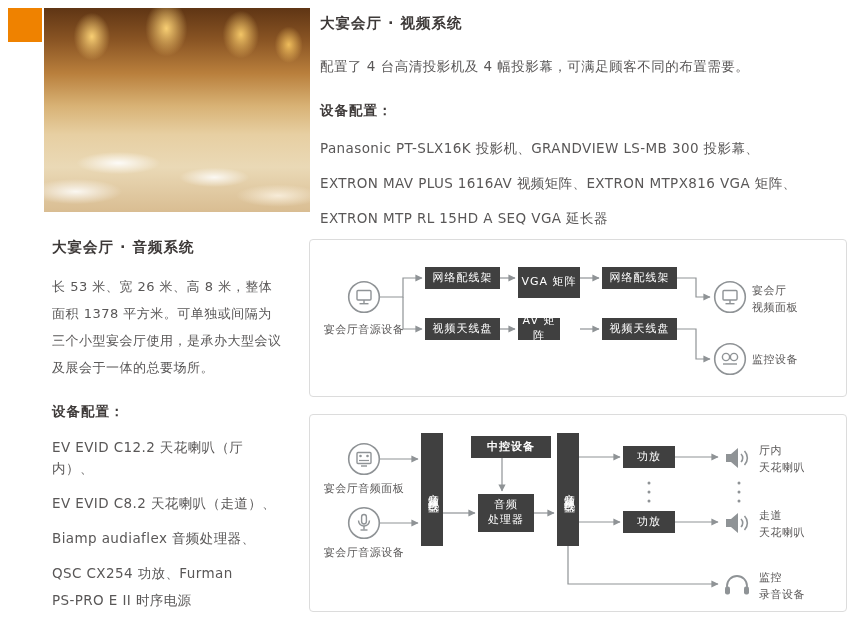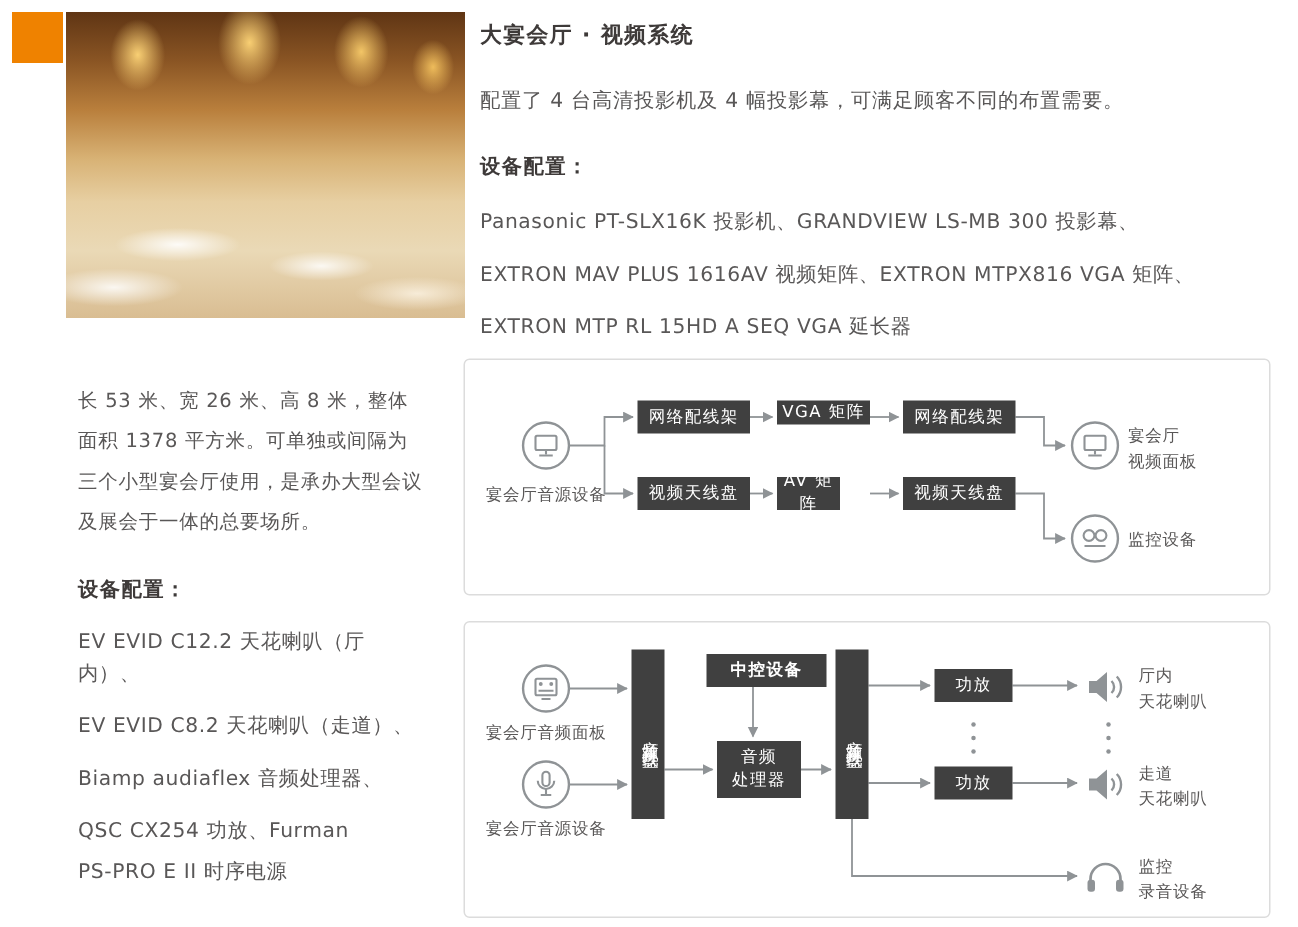--- a/index.html
+++ b/index.html
@@ -47,20 +47,21 @@
     <p class="desc" style="margin-top:25px;">配置了 4 台高清投影机及 4 幅投影幕，可满足顾客不同的布置需要。</p>
     <h3 class="sub-title" style="margin-top:26px;">设备配置：</h3>
     <div style="margin-top:18px;">
       <div class="devline">Panasonic PT-SLX16K 投影机、GRANDVIEW LS-MB 300 投影幕、</div>
       <div class="devline">EXTRON MAV PLUS 1616AV 视频矩阵、EXTRON MTPX816 VGA 矩阵、</div>
       <div class="devline">EXTRON MTP RL 15HD A SEQ VGA 延长器</div>
     </div>
   </section>
 
   <section class="abs" style="left:52px;top:238px;width:232px;">
+    <h2 class="sec-title">大宴会厅 · 音频系统</h2>
     <p class="para" style="margin:16px 0 0 0;">长 53 米、宽 26 米、高 8 米，整体面积 1378 平方米。可单独或间隔为三个小型宴会厅使用，是承办大型会议及展会于一体的总要场所。</p>
     <h3 class="sub-title" style="margin-top:22px;">设备配置：</h3>
     <div style="margin-top:16px;">
       <div class="devline">EV EVID C12.2 天花喇叭（厅内）、</div>
       <div class="devline">EV EVID C8.2 天花喇叭（走道）、</div>
       <div class="devline">Biamp audiaflex 音频处理器、</div>
       <div class="devline" style="margin-bottom:6px;">QSC CX254 功放、Furman</div>
       <div class="devline">PS-PRO E II 时序电源</div>
     </div>
   </section>
@@ -88,21 +89,21 @@
       <svg width="34" height="34" viewBox="0 0 34 34">
         <circle cx="17" cy="17" r="15.3" fill="none" stroke="#8f9396" stroke-width="1.6"></circle>
         <rect x="10" y="10.5" width="14" height="9.5" rx="1" fill="none" stroke="#8f9396" stroke-width="1.4"></rect>
         <line x1="17" y1="20" x2="17" y2="23" stroke="#8f9396" stroke-width="1.4"></line>
         <line x1="12.5" y1="23.7" x2="21.5" y2="23.7" stroke="#8f9396" stroke-width="1.4"></line>
       </svg>
     </span>
     <div class="dlabel center" style="left:-1px;top:82px;width:110px;">宴会厅音源设备</div>
 
     <div class="gbox" style="left:115px;top:27px;width:75px;height:22px;">网络配线架</div>
-    <div class="gbox" style="left:208px;top:27px;width:62px;height:16px;">VGA 矩阵</div>
+    <div class="gbox" style="left:208px;top:27px;width:62px;height:31px;">VGA 矩阵</div>
     <div class="gbox" style="left:292px;top:27px;width:75px;height:22px;">网络配线架</div>
 
     <div class="gbox" style="left:115px;top:78px;width:75px;height:22px;">视频天线盘</div>
     <div class="gbox" style="left:208px;top:78px;width:42px;height:22px;">AV 矩阵</div>
     <div class="gbox" style="left:292px;top:78px;width:75px;height:22px;">视频天线盘</div>
 
     <span class="abs" style="left:403px;top:40px;">
       <svg width="34" height="34" viewBox="0 0 34 34">
         <circle cx="17" cy="17" r="15.3" fill="none" stroke="#8f9396" stroke-width="1.6"></circle>
         <rect x="10" y="10.5" width="14" height="9.5" rx="1" fill="none" stroke="#8f9396" stroke-width="1.4"></rect>

